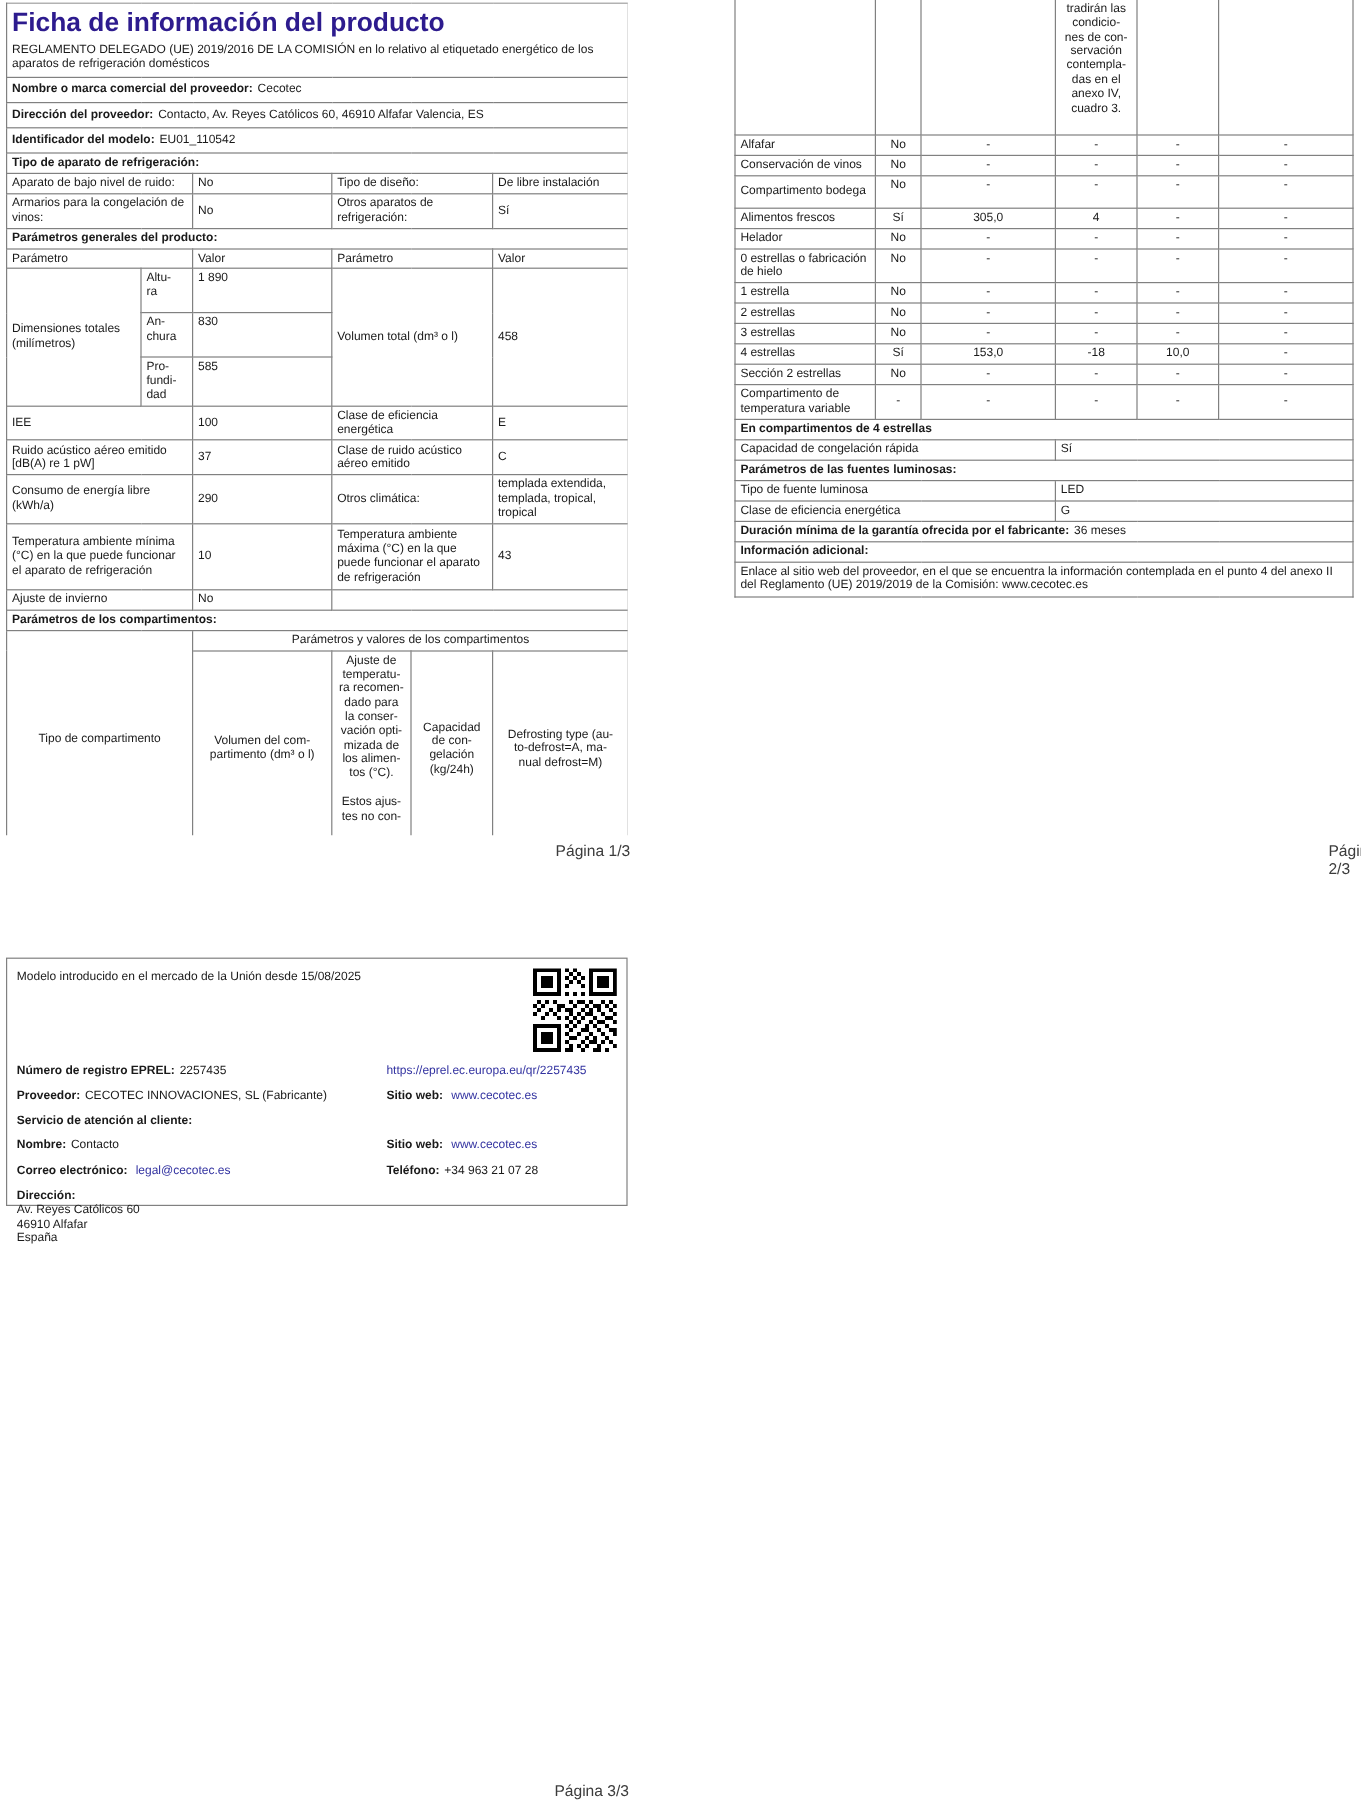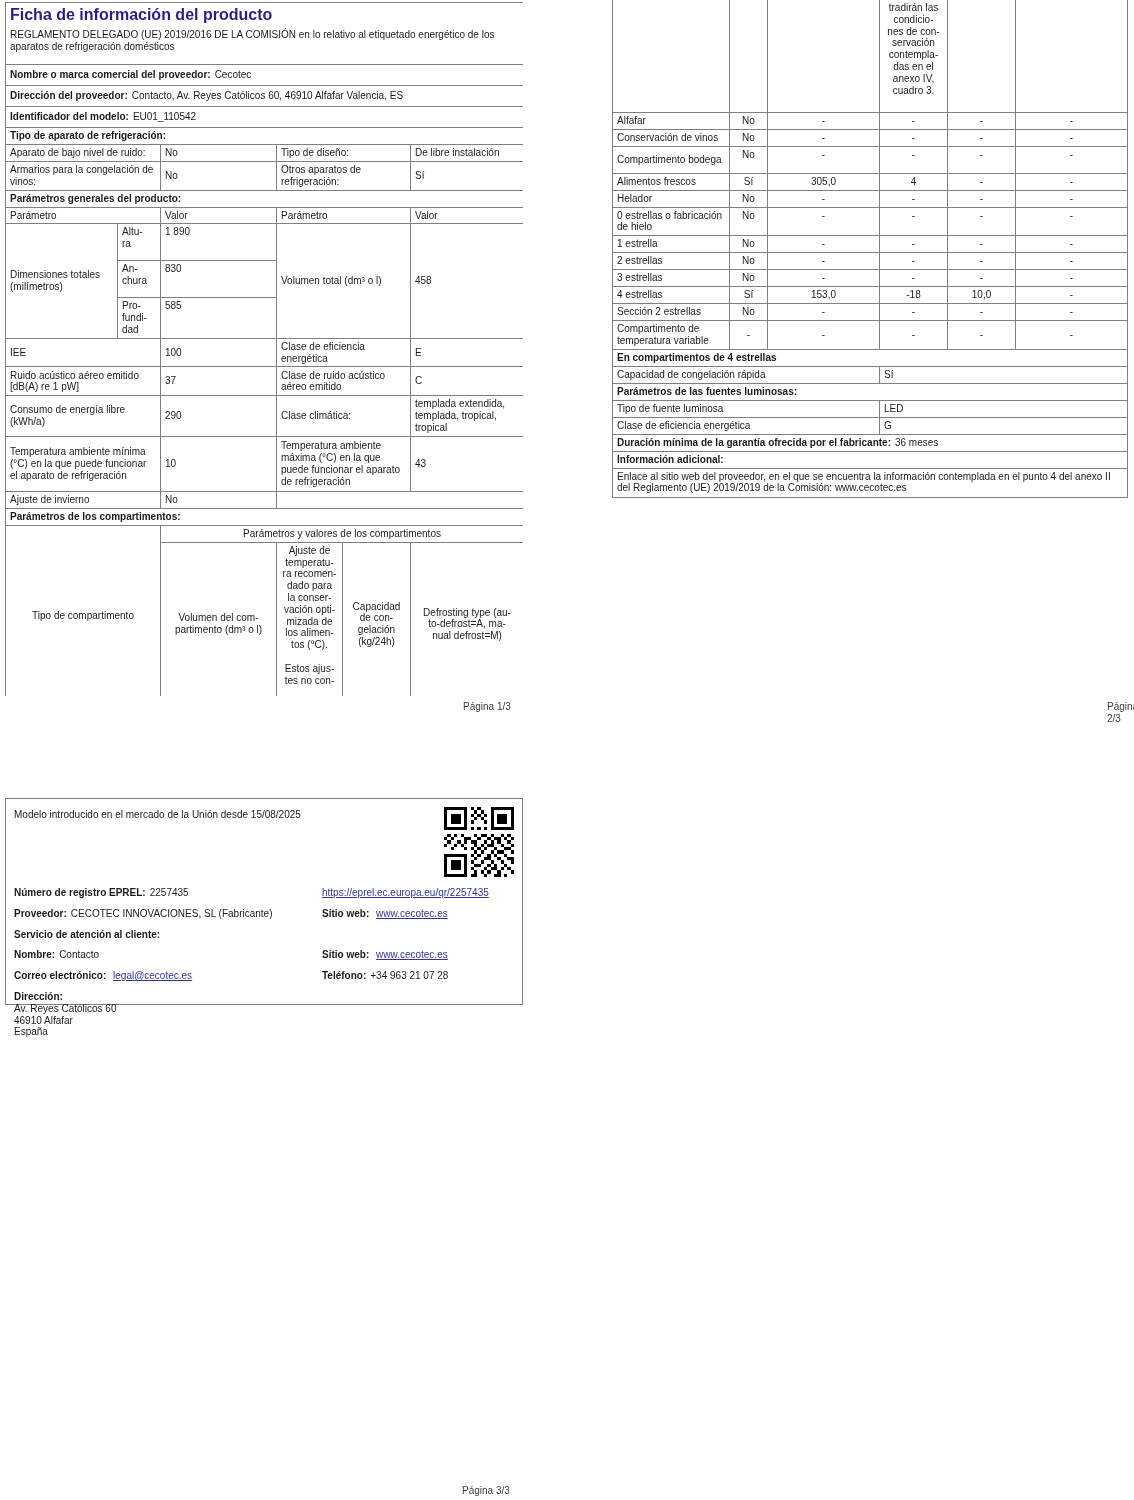--- a/index.html
+++ b/index.html
@@ -29,30 +29,30 @@
   .pre{white-space:pre-line;}
   .page{position:absolute;}
   #page1{left:5px;top:2px;width:518px;height:694px;overflow:hidden;}
   #page2{left:612px;top:0;width:515px;}
   #page2 table tr:first-child td{border-top:none;}
   #page3{
     left:5px;top:798px;width:518px;height:207px;
     border:1px solid var(--border-color);padding:8px 8px;
   }
   .title{
-    color:var(--title-color);font-size:16px;font-weight:bold;
+    color:var(--title-color);font-size:22px;font-weight:bold;
     margin:1px 0 4px 0;letter-spacing:0;
   }
   .subtitle{font-size:10px;color:var(--text-color);}
-  a.link{color:var(--link-color);text-decoration:underline;cursor:pointer;}
+  a.link{color:var(--link-color);cursor:pointer;}
   .h64{height:62px;} .h21{height:21px;} .h17{height:17px;} .h27{height:27px;}
   .h16{height:16px;} .h37{height:37px;} .h29{height:29px;} .h38{height:38px;}
   .h55{height:55px;} .h148{height:164px;} .h112{height:112px;}
   .footer{
-    position:absolute;font-size:10px;color:var(--footer-color);
+    position:absolute;font-size:13px;color:var(--footer-color);
   }
   #footer1{left:463px;top:701px;}
   #footer2{left:1107px;top:701px;}
   #footer3{left:462px;top:1485px;}
   .p3-top{display:flex;justify-content:space-between;align-items:flex-start;height:80px;}
   .p3-market{padding-top:2px;}
   .p3-row{display:grid;grid-template-columns:308px 1fr;margin-bottom:9px;}
   .p3-addr-line{margin:0;}
   svg.qr{display:block;}
 </style>
@@ -142,21 +142,21 @@
     </tr>
     <tr>
       <td colspan="2" class="h29">Ruido acústico aéreo emitido [dB(A) re 1 pW]</td>
       <td>37</td>
       <td colspan="2">Clase de ruido acústico aéreo emitido</td>
       <td>C</td>
     </tr>
     <tr>
       <td colspan="2" class="h38">Consumo de energía libre (kWh/a)</td>
       <td>290</td>
-      <td colspan="2">Clase climática:</td>
+      <td colspan="2">Otros climática:</td>
       <td>templada extendida, templada, tropical, tropical</td>
     </tr>
     <tr>
       <td colspan="2" class="h55">Temperatura ambiente mínima (°C) en la que puede funcionar el aparato de refrigeración</td>
       <td>10</td>
       <td colspan="2">Temperatura ambiente máxima (°C) en la que puede funcionar el aparato de refrigeración</td>
       <td>43</td>
     </tr>
     <tr>
       <td colspan="2" class="h17">Ajuste de invierno</td>

